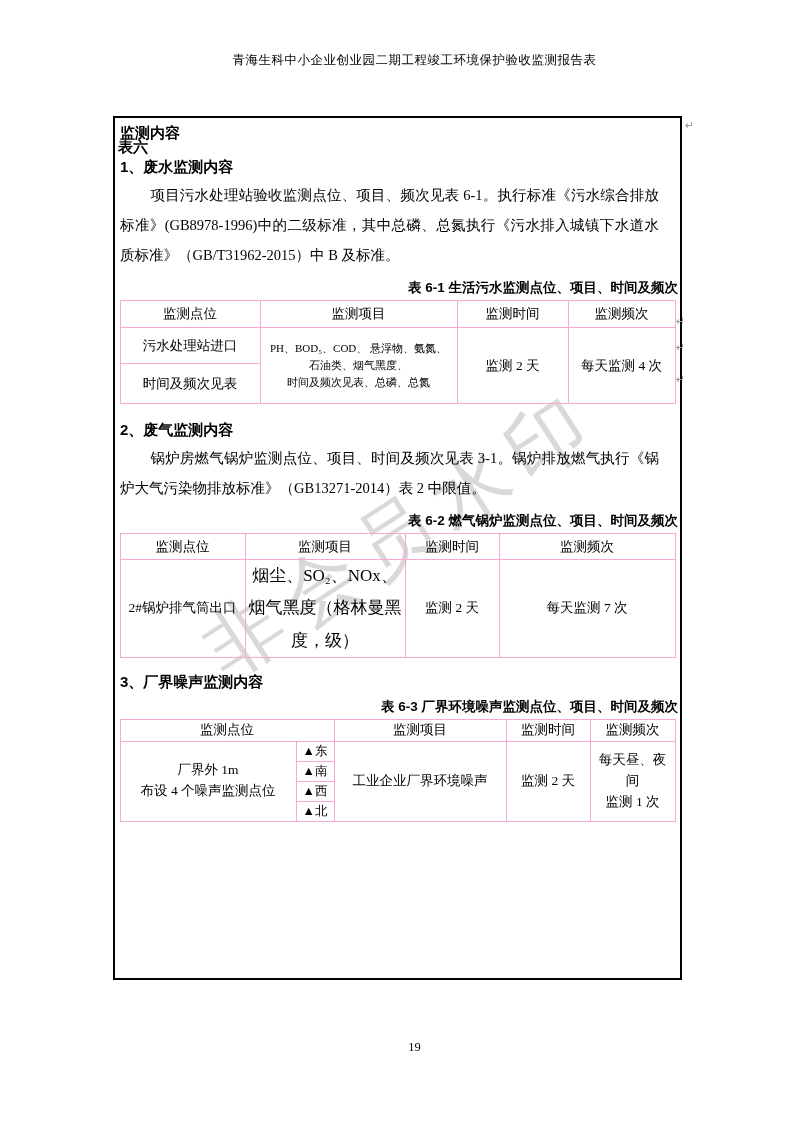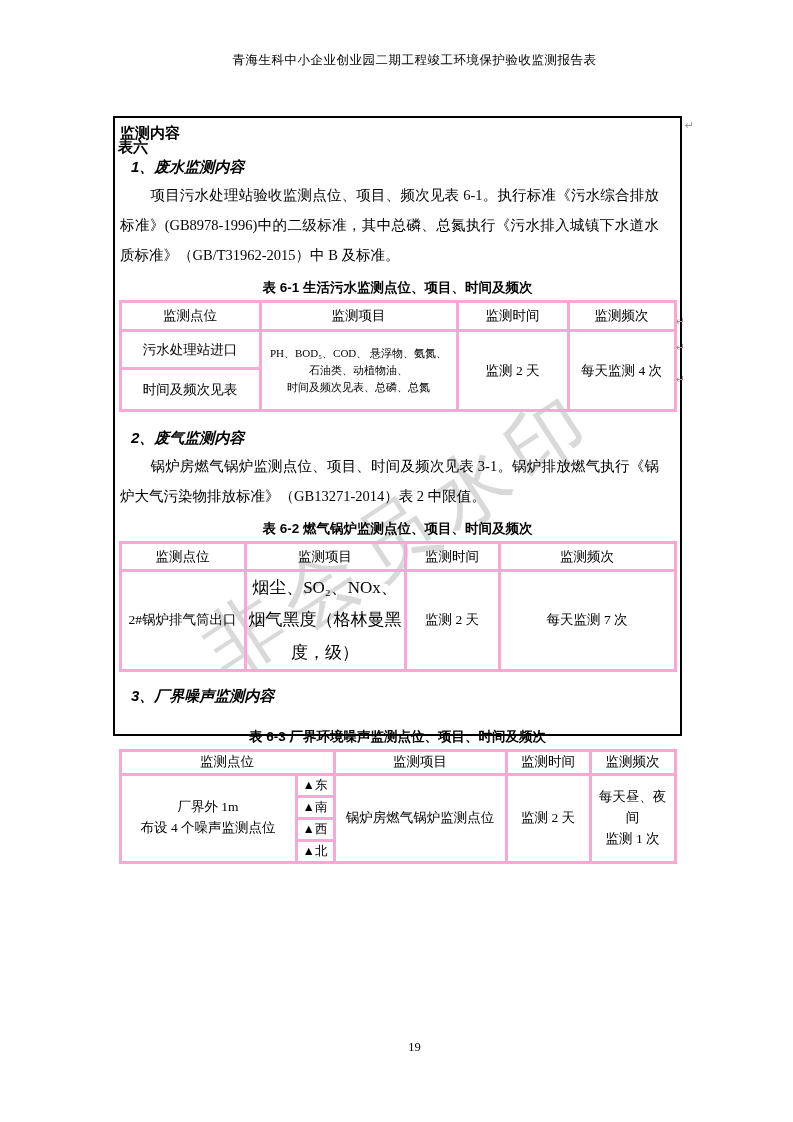--- a/index.html
+++ b/index.html
@@ -17,45 +17,45 @@
     margin-top:47px;
   }
   .watermark{
     position:absolute;top:492px;left:100px;width:600px;height:84px;
     text-align:center;font-size:78px;line-height:84px;letter-spacing:12px;
     color:rgba(0,0,0,0.15);transform:rotate(-33deg);
     font-family:"Liberation Sans","DejaVu Sans",sans-serif;
     z-index:0;white-space:nowrap;pointer-events:none;
   }
   .big-box{
-    position:absolute;left:113px;top:116px;width:569px;height:620px;
+    position:absolute;left:113px;top:116px;width:569px;height:864px;
     border:2px solid #000;box-sizing:border-box;z-index:1;
     padding:0 2px;background:transparent;
   }
   .box-title{
     font-family:"Liberation Sans","DejaVu Sans",sans-serif;
     font-weight:bold;font-size:15px;margin:6px 0 0 3px;
   }
   .sec-heading{
     font-family:"Liberation Sans","DejaVu Sans",sans-serif;
-    font-weight:bold;font-size:15px;margin:15px 0 0 14px;font-style:italic;
+    font-weight:bold;font-size:15px;margin:15px 0 0 3px;
   }
   .sec-heading.h2{margin-top:17px;}
   .para{
     font-size:14.5px;line-height:30px;text-align:justify;
     text-indent:2.1em;margin:3px 16px 0 0;padding:0 3px;
   }
   .tbl-caption{
-    text-align:center;font-family:"Liberation Sans","DejaVu Sans",sans-serif;
+    text-align:right;font-family:"Liberation Sans","DejaVu Sans",sans-serif;
     font-weight:bold;font-size:13.5px;margin-top:9px;
   }
-  .tbl-caption.c3{margin-top:22px;}
+  .tbl-caption.c3{margin-top:6px;}
   table{border-collapse:collapse;table-layout:fixed;margin:3px auto 0;background:transparent;}
   th,td{
-    border:3px solid #f9a8d4;text-align:center;vertical-align:middle;
+    border:1px solid #f9a8d4;text-align:center;vertical-align:middle;
     font-size:13.5px;font-weight:normal;padding:0 2px;overflow:hidden;
     background:transparent;
   }
   
   .t1 col.c0{width:140px}.t1 col.c1{width:197px}.t1 col.c2{width:111px}.t1 col.c3{width:107px}
   .t1 .hrow th{height:26px;}
   .t1 .r1 td{height:35px;}
   .t1 .r2 td{height:39px;}
   .t1 .items{font-size:11px;line-height:1.85;}
   
@@ -113,21 +113,21 @@
           <tr class="hrow">
         <th>监测点位</th>
         <th>监测项目</th>
         <th>监测时间</th>
         <th>监测频次</th>
       </tr>
       <tr class="r1">
         <td>污水处理站进口</td>
         <td class="items" rowspan="2">
           <span class="cell-line">PH、BOD₅、COD、 悬浮物、氨氮、</span>
-          <span class="cell-line">石油类、动植物油、</span>
+          <span class="cell-line">石油类、烟气黑度、</span>
           <span class="cell-line">时间及频次见表、总磷、总氮</span>
         </td>
         <td rowspan="2">监测 2 天</td>
         <td rowspan="2">每天监测 4 次</td>
       </tr>
       <tr class="r2">
         <td>时间及频次见表</td>
       </tr>
     </tbody>
       </table>
@@ -174,21 +174,21 @@
         <th>监测项目</th>
         <th>监测时间</th>
         <th>监测频次</th>
       </tr>
       <tr class="drow">
         <td rowspan="4">
           <span class="cell-line">厂界外 1m</span>
           <span class="cell-line">布设 4 个噪声监测点位</span>
         </td>
         <td class="dir">▲东</td>
-        <td rowspan="4">锅炉房燃气锅炉监测点位</td>
+        <td rowspan="4">工业企业厂界环境噪声</td>
         <td rowspan="4">监测 2 天</td>
         <td rowspan="4">
           <span class="cell-line">每天昼、夜间</span>
           <span class="cell-line">监测 1 次</span>
         </td>
       </tr>
       <tr class="drow">
         <td class="dir">▲南</td>
       </tr>
       <tr class="drow">

